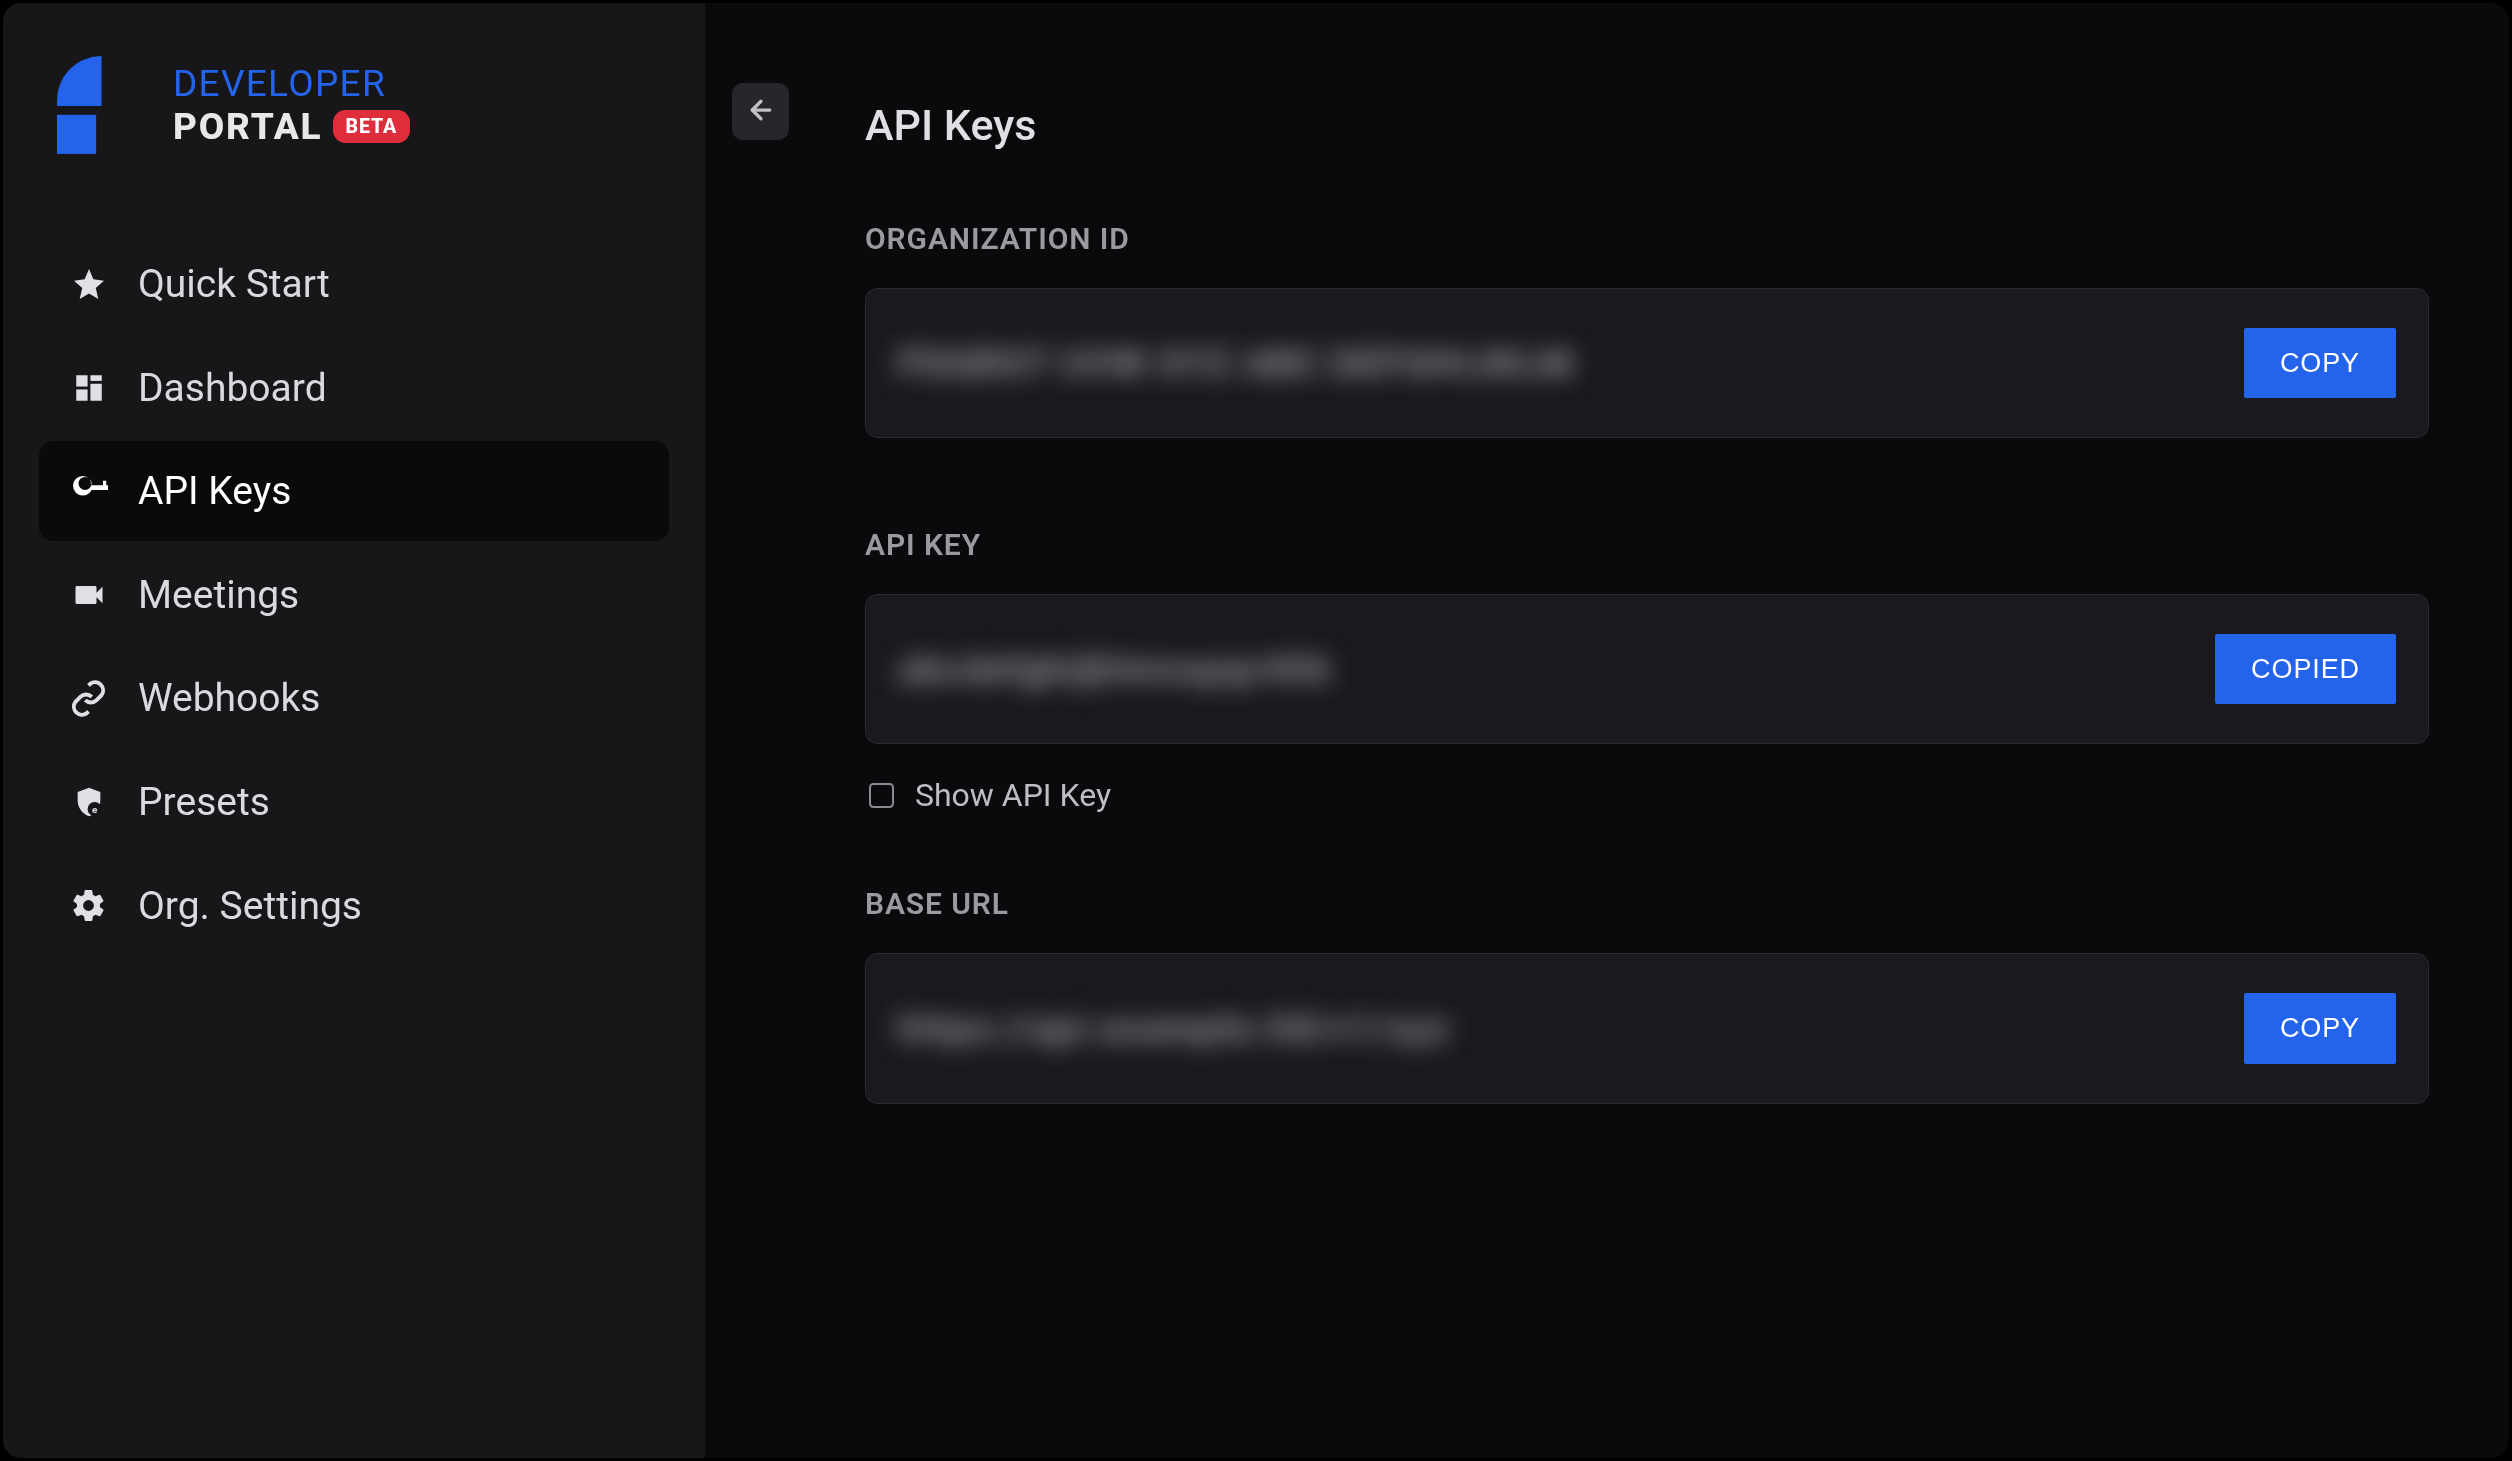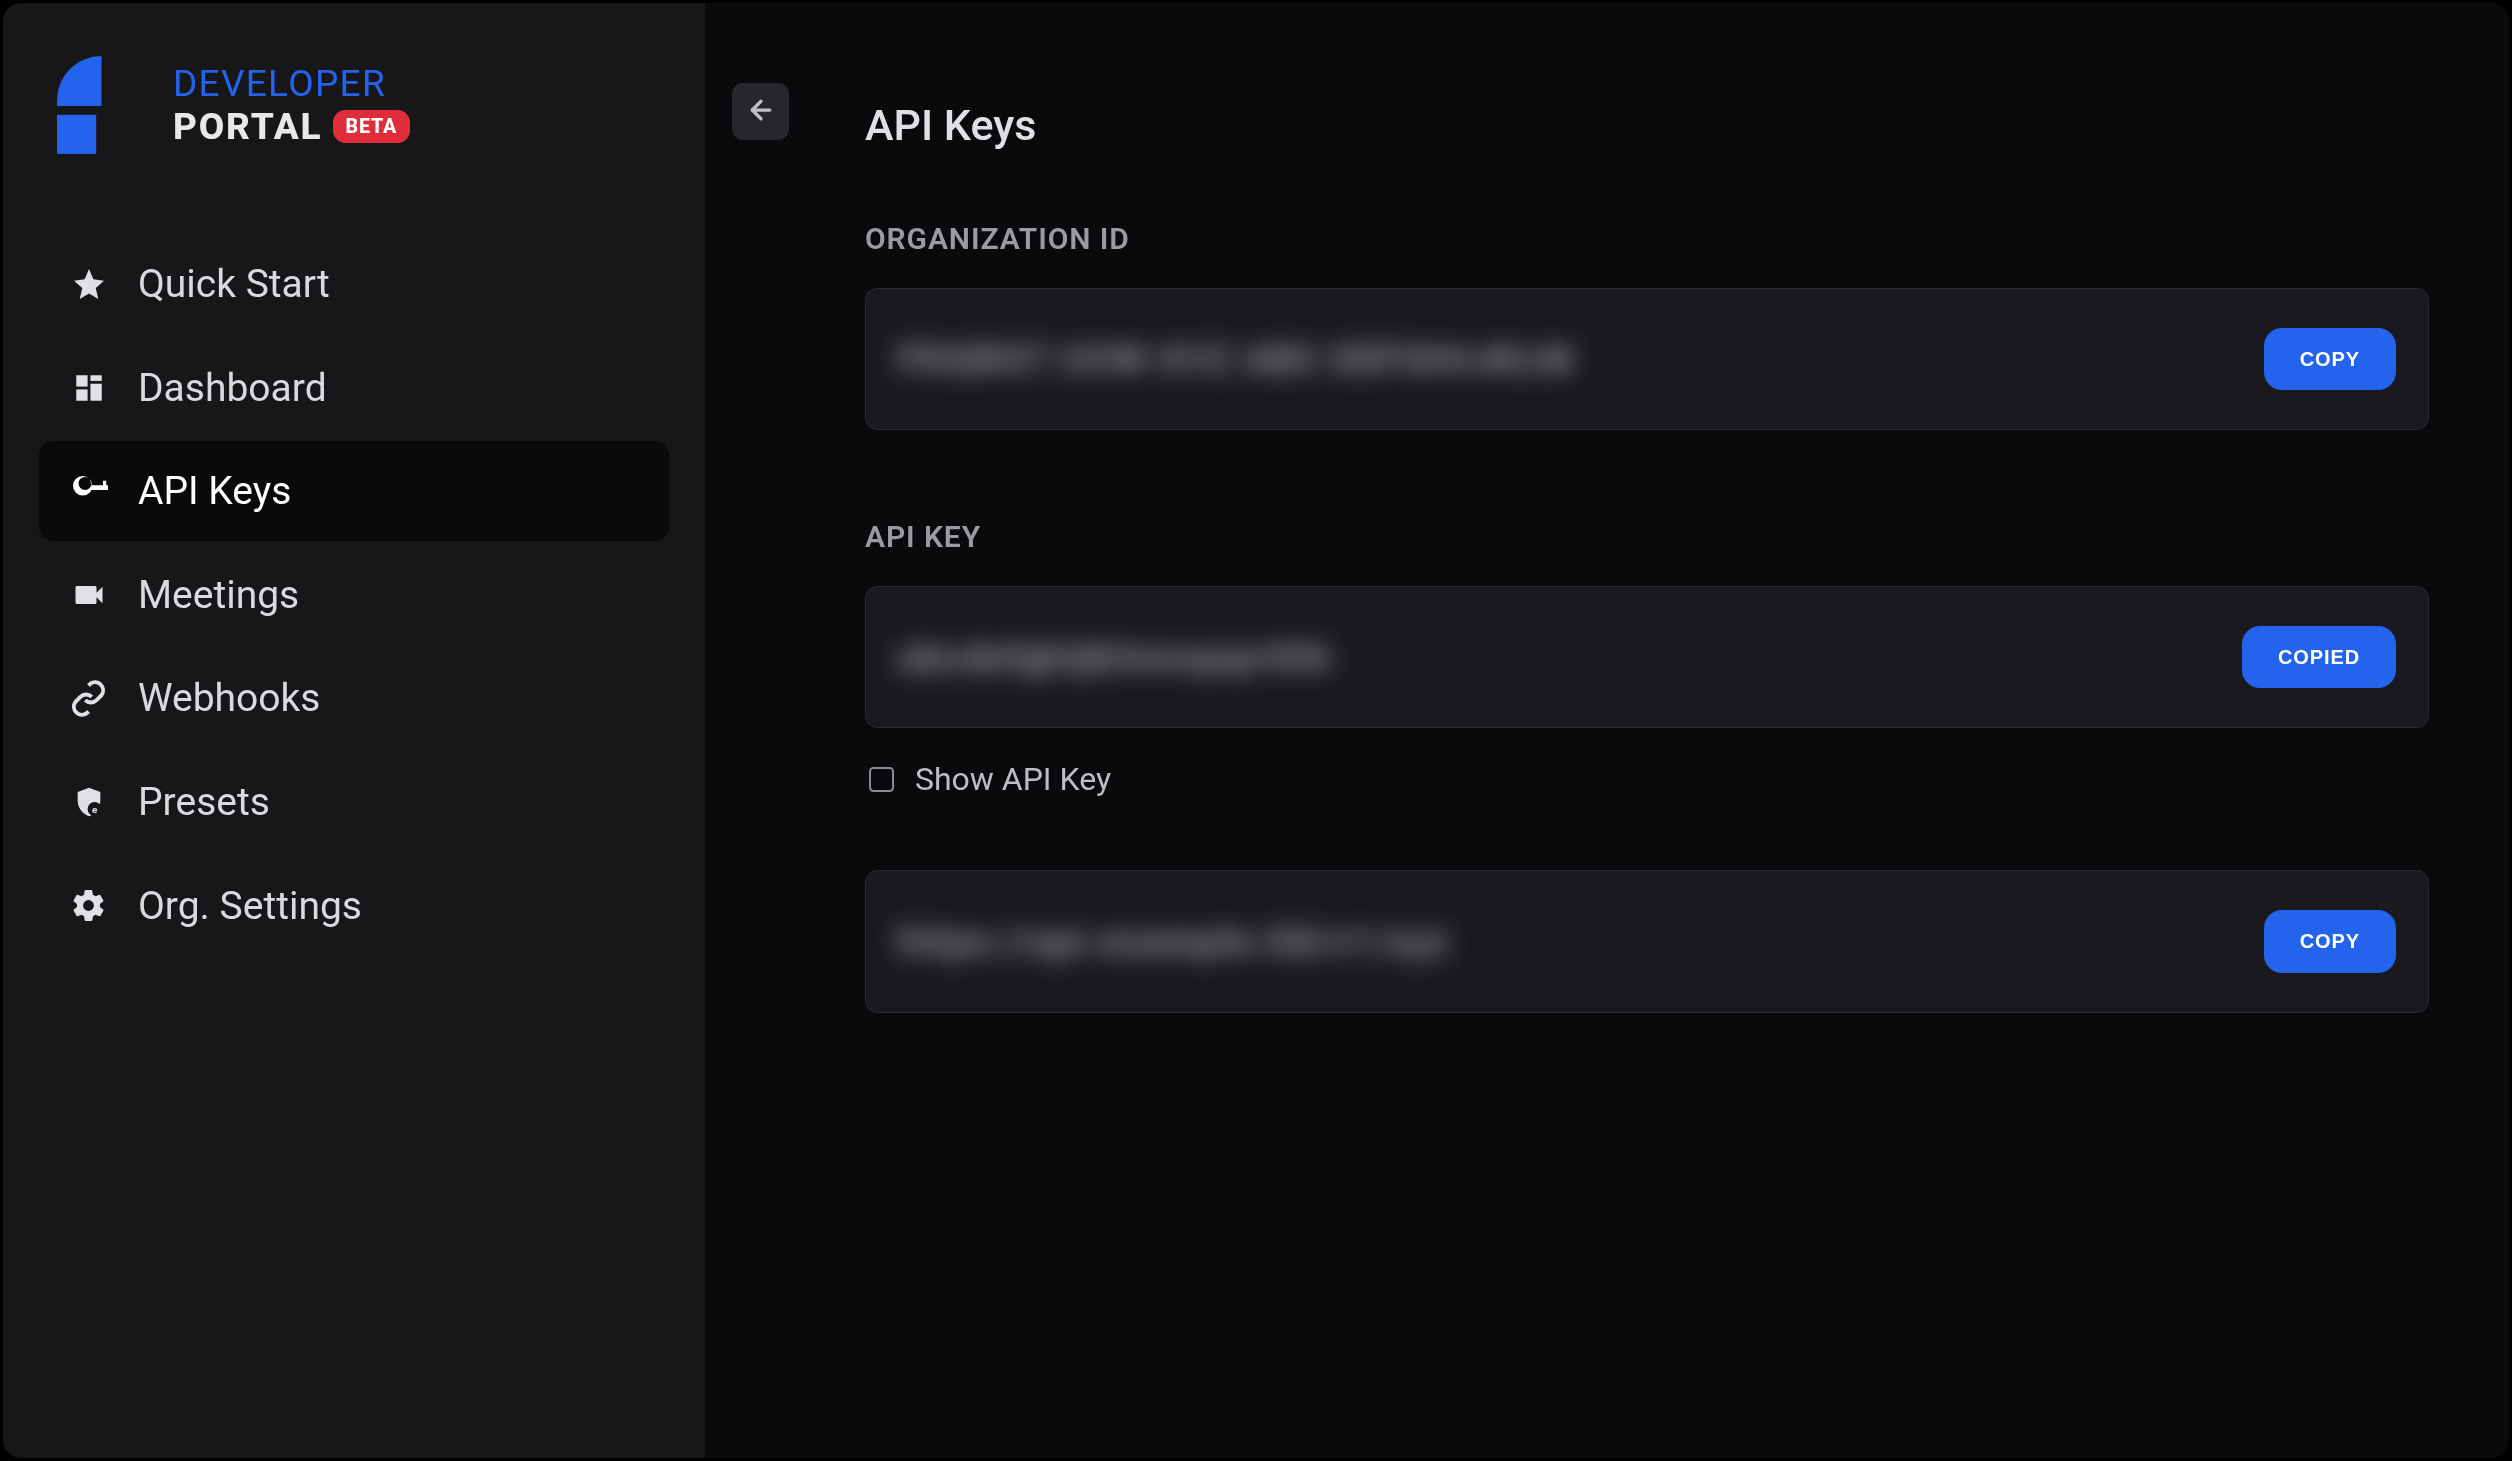--- a/index.html
+++ b/index.html
@@ -145,24 +145,24 @@
       filter: blur(12.4px);
       font-size: 37px;
       color: #a8a8b0;
       font-weight: 600;
       letter-spacing: 1.8px;
     }
     .copy-btn {
       background: #2463eb;
       color: #fff;
       border: none;
-      font-size: 20px;
-      font-weight: 700;
+      font-size: 27px;
+      font-weight: 400;
       padding: 19.6px 36px;
-      border-radius: 18px;
+      border-radius: 2px;
       cursor: pointer;
       letter-spacing: 0.9px;
     }
     .checkbox-row {
       display: flex;
       align-items: center;
       gap: 21.3px;
       margin-bottom: 72px;
       padding-left: 3.6px;
     }
@@ -298,20 +298,21 @@
           <span class="field-value">abcdefghijklmnopqr456</span>
           <button class="copy-btn">COPIED</button>
         </div>
         <div class="checkbox-row">
           <div class="checkbox-box"></div>
           <span class="checkbox-label">Show API Key</span>
         </div>
       </div>
 
       <div class="field-group">
+        <div class="field-label">BASE URL</div>
         <div class="field-box field-box-last">
           <span class="field-value">https://api.example.tld/v1/xyz</span>
           <button class="copy-btn">COPY</button>
         </div>
       </div>
     </div>
 
   </main>
 
 </div>

